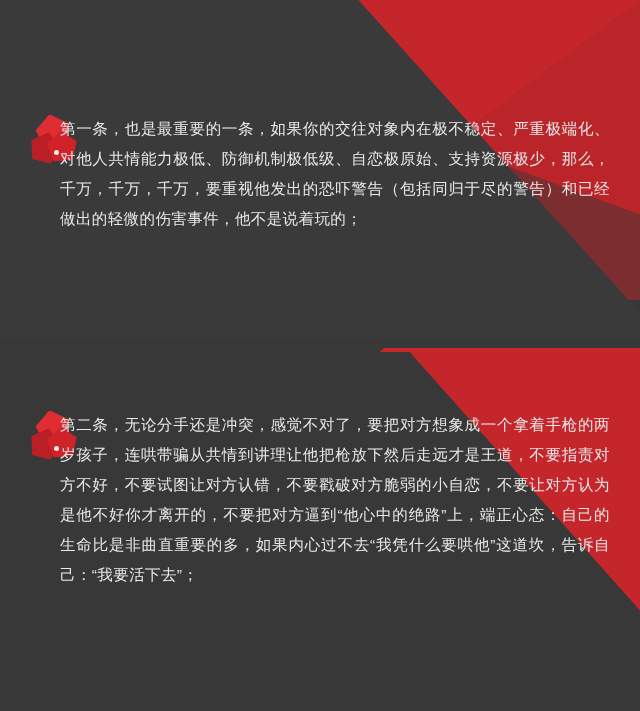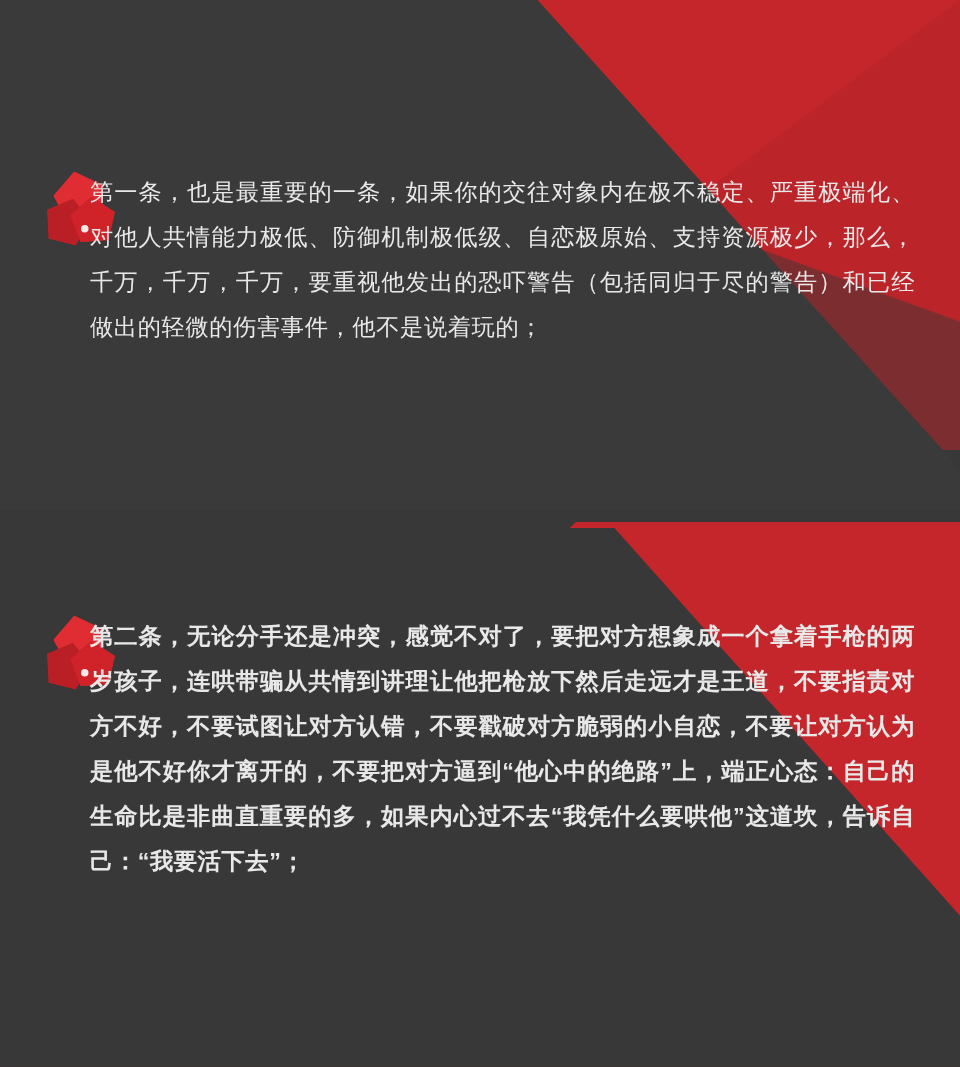--- a/index.html
+++ b/index.html
@@ -74,21 +74,21 @@
     position: relative;
     z-index: 5;
   }
 
   .entry {
     position: absolute;
     left: 30px;
     width: 580px;
   }
   .entry-1 { top: 78px; margin-top: 36px; }
-  .entry-2 { top: 410px; font-weight: bold; }
+  .entry-2 { top: 410px; }
 
   
   .badge {
     position: absolute;
     left: 0;
     top: 0;
     width: 52px;
     height: 52px;
   }
   .pent {

